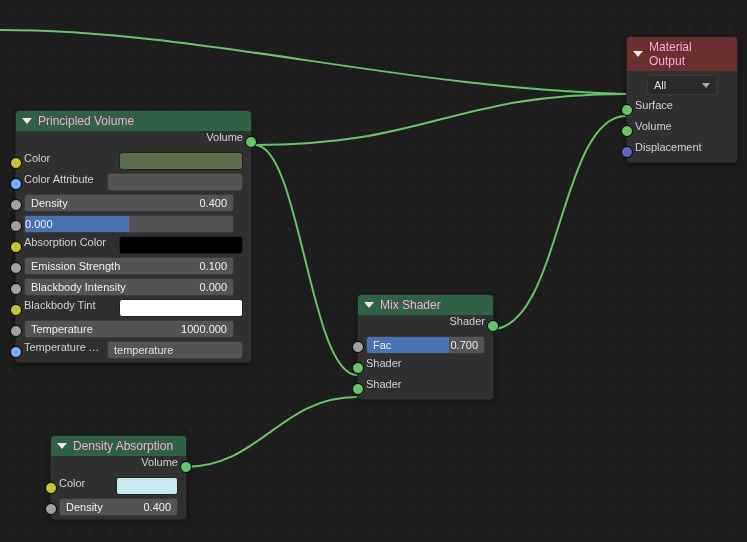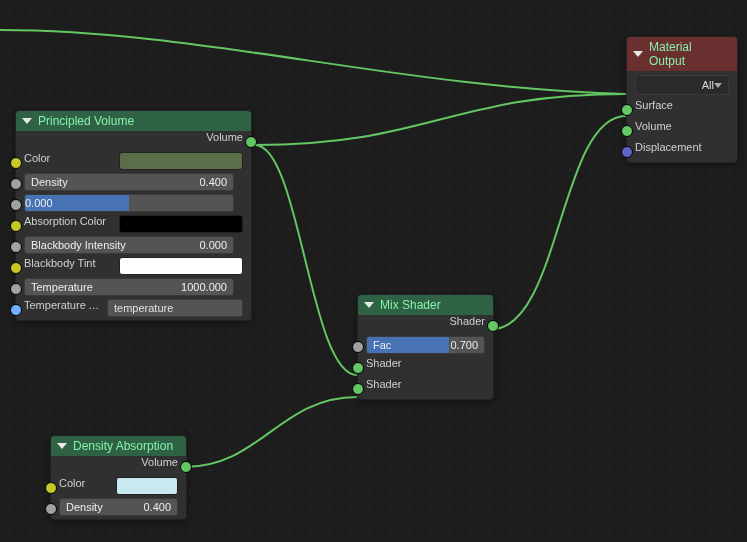--- a/index.html
+++ b/index.html
@@ -1,38 +1,38 @@
 <!DOCTYPE html>
 <html><head>
 <meta charset="utf-8">
 <style>
   html,body{margin:0;padding:0;width:747px;height:542px;background:#1d1d1d;font-family:sans-serif;font-size:11px;color:#ccc;overflow:hidden;position:relative}
   body{background-image:radial-gradient(circle,#2a2a2a 1px,transparent 1px);background-size:20px 20px;background-position:0 0}
   svg.wires{position:absolute;top:0;left:0;width:747px;height:542px;pointer-events:none}
   .node{position:absolute;background:#303030;border:1px solid #222;border-radius:4px;box-shadow:0 2px 6px rgba(0,0,0,.4)}
-  .node-header{background:#2f6244;color:#86efac;font-size:12px;padding:3px 6px;border-radius:4px 4px 0 0;display:flex;align-items:center;gap:4px}
+  .node-header{background:#2f6244;color:#f9a8d4;font-size:12px;padding:3px 6px;border-radius:4px 4px 0 0;display:flex;align-items:center;gap:4px}
   .collapse{width:0;height:0;border-left:5px solid transparent;border-right:5px solid transparent;border-top:6px solid #e8e8e8;margin-right:2px}
   .row{display:flex;align-items:flex-start;height:21px;padding:0 8px;position:relative;gap:6px}
   .row .label{flex:1;color:#d0d0d0;white-space:nowrap;overflow:hidden;text-overflow:ellipsis}
   .row.right .label{text-align:right}
   .socket{position:absolute;width:10px;height:10px;border-radius:50%;border:1px solid #000;top:50%;transform:translateY(-50%)}
   .socket.in{left:-6px}
   .socket.out{right:-6px}
   .s-shader{background:#63c763}
   .s-color{background:#c7c729}
   .s-string{background:#70b2ff}
   .s-float{background:#a1a1a1}
   .s-vector{background:#6363c7}
   .swatch{width:122px;height:16px;border-radius:3px;border:1px solid #222}
   .textfield{width:122px;height:16px;border-radius:3px;background:#545454;color:#e0e0e0;padding:0 6px;display:flex;align-items:center;border:1px solid #3a3a3a;font-size:11px}
   .slider{width:122px;height:16px;border-radius:3px;background:#545454;border:1px solid #3a3a3a;display:flex;align-items:center;position:relative;overflow:hidden}
   .slider .fill{position:absolute;left:0;top:0;bottom:0;background:#4772b3}
   .slider .sl-label{position:relative;flex:1;padding-left:6px;color:#eee;white-space:nowrap;overflow:hidden;text-overflow:ellipsis}
   .slider .sl-val{position:relative;padding-right:6px;color:#eee}
-  .dropdown{background:#2a2a2a;border:1px solid #3a3a3a;border-radius:3px;height:18px;display:flex;align-items:center;padding:0 6px;color:#ddd;justify-content:flex-end;margin:4px 8px}
+  .dropdown{background:#2a2a2a;border:1px solid #3a3a3a;border-radius:3px;height:18px;display:flex;align-items:center;padding:0 6px;color:#ddd;justify-content:space-between;margin:4px 20px}
   .chev{width:0;height:0;border-left:4px solid transparent;border-right:4px solid transparent;border-top:5px solid #aaa}
   
   .node.mix .slider{width:122px}
   .node.vabs .slider{width:60px}
   .node.vabs .swatch{width:60px}
 </style>
 </head>
 <body>
 
 <svg class="wires">
@@ -51,38 +51,51 @@
   <div class="row right">
     <span class="label">Volume</span>
     <span class="socket out s-shader"></span>
   </div>
   <div class="row">
     <span class="socket in s-color"></span>
     <span class="label">Color</span>
     <span class="swatch" style="background:#5a6e4a"></span>
   </div>
   <div class="row">
+    <span class="socket in s-string"></span>
+    <span class="label">Color Attribute</span>
+    <span class="textfield"></span>
+  </div>
+  <div class="row">
     <span class="socket in s-float"></span>
     <div class="slider" style="width:208px">
       <div class="fill" style="width:0%"></div>
       <span class="sl-label">Density</span>
       <span class="sl-val">0.400</span>
     </div>
   </div>
   <div class="row">
     <span class="socket in s-float"></span>
     <div class="slider" style="width:208px">
       <div class="fill" style="width:50%"></div>
       <span class="sl-val">0.000</span>
     </div>
   </div>
   <div class="row">
     <span class="socket in s-color"></span>
     <span class="label">Absorption Color</span>
     <span class="swatch" style="background:#000"></span>
+  </div>
+  <div class="row">
+    <span class="socket in s-float"></span>
+    <div class="slider" style="width:208px">
+      <div class="fill" style="width:0%"></div>
+      <span class="sl-label">Emission Strength</span>
+      <span class="sl-val">0.100</span>
+    </div>
   </div>
   <div class="row">
     <span class="socket in s-float"></span>
     <div class="slider" style="width:208px">
       <div class="fill" style="width:0%"></div>
       <span class="sl-label">Blackbody Intensity</span>
       <span class="sl-val">0.000</span>
     </div>
   </div>
   <div class="row">

